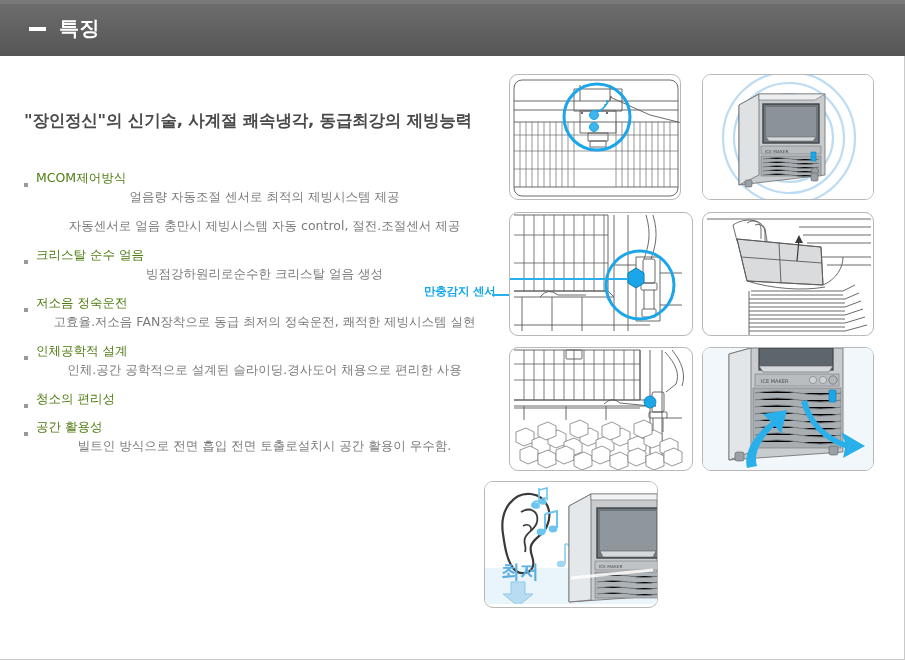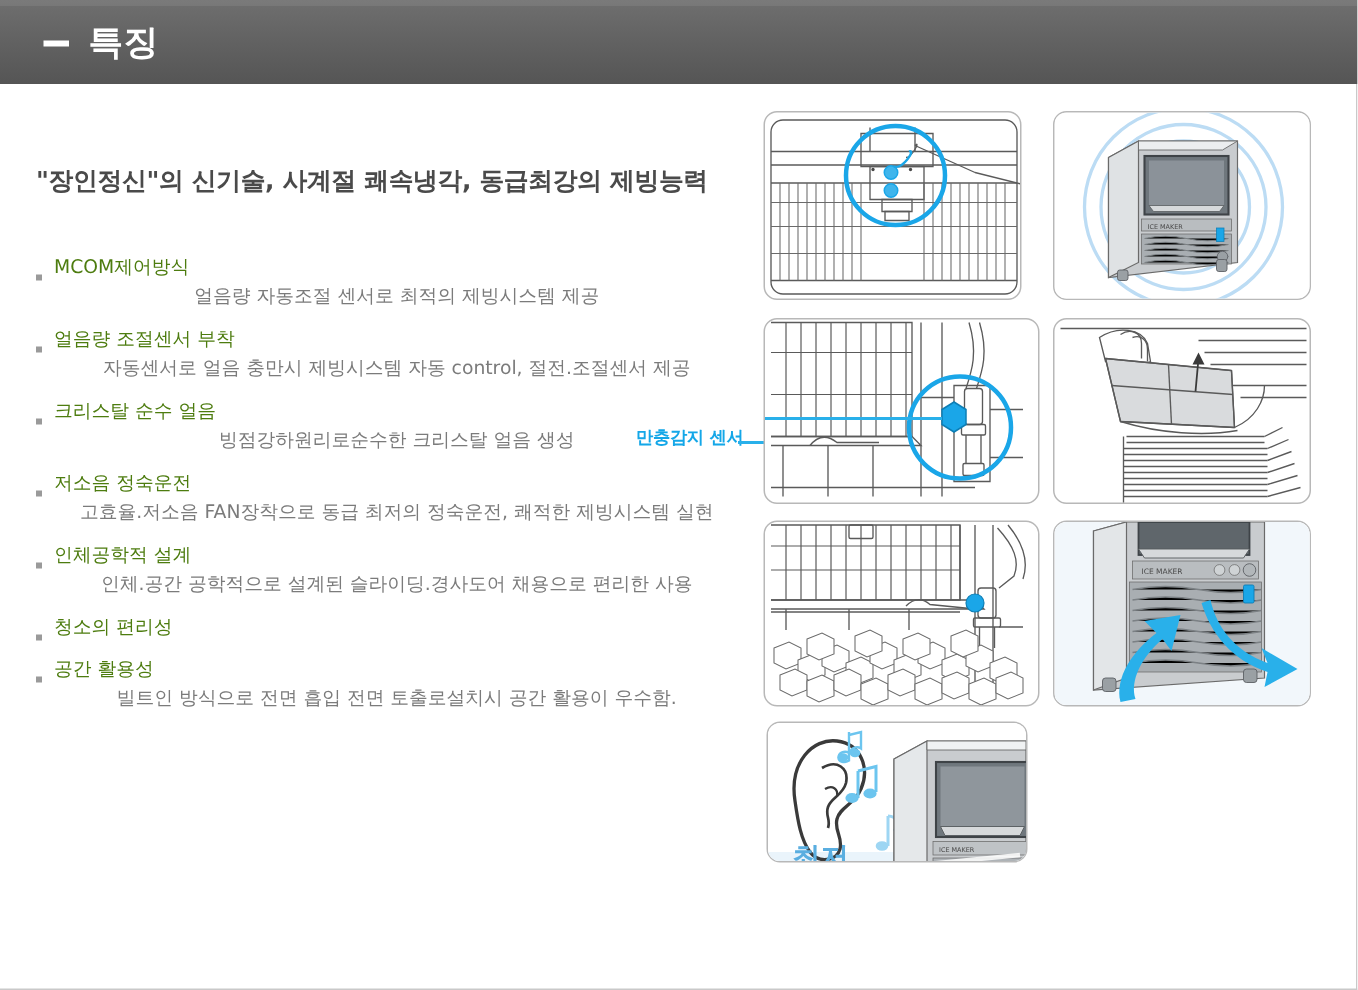--- a/index.html
+++ b/index.html
@@ -40,21 +40,21 @@
     display: inline-block;
     width: 17px;
     height: 4px;
     background: #ffffff;
     margin-right: 13px;
     position: relative;
     top: 1px;
   }
   .header-title {
     color: #ffffff;
-    font-size: 23px;
+    font-size: 20px;
     font-weight: bold;
     letter-spacing: 0.5px;
   }
   .header-sheen {
     position: absolute;
     left: 0; top: 0;
     width: 905px;
     height: 4px;
     background: rgba(255,255,255,0.08);
   }
@@ -142,21 +142,21 @@
     box-sizing: border-box;
   }
   .panel svg { display: block; }
 
   #panel-1 { left: 509px; top: 74px;  width: 172px; height: 126px; }
   #panel-2 { left: 702px; top: 74px;  width: 172px; height: 126px; }
   #panel-3 { left: 509px; top: 212px; width: 184px; height: 124px; }
   #panel-4 { left: 702px; top: 212px; width: 172px; height: 124px; }
   #panel-5 { left: 509px; top: 347px; width: 184px; height: 124px; }
   #panel-6 { left: 702px; top: 347px; width: 172px; height: 124px; }
-  #panel-7 { left: 511px; top: 481px; width: 174px; height: 94px; }
+  #panel-7 { left: 484px; top: 481px; width: 174px; height: 127px; }
 
   .panel-inner { position: absolute; inset: 0; }
 </style>
 </head>
 <body>
 
 <div id="page">
 
   <div class="header-bar">
     <span class="header-sheen"></span>
@@ -172,24 +172,20 @@
 
       <div class="feature">
         <div class="feature-title">
           <span class="bullet-sq"></span>
           <span>MCOM제어방식</span>
         </div>
         <div class="feature-desc">얼음량 자동조절 센서로 최적의 제빙시스템 제공</div>
       </div>
 
       <div class="feature">
-        <div class="feature-title">
-          <span class="bullet-sq"></span>
-          <span>얼음량 조절센서 부착</span>
-        </div>
         <div class="feature-desc">자동센서로 얼음 충만시 제빙시스템 자동 control, 절전.조절센서 제공</div>
       </div>
 
       <div class="feature">
         <div class="feature-title">
           <span class="bullet-sq"></span>
           <span>크리스탈 순수 얼음</span>
         </div>
         <div class="feature-desc">빙점강하원리로순수한 크리스탈 얼음 생성</div>
       </div>

